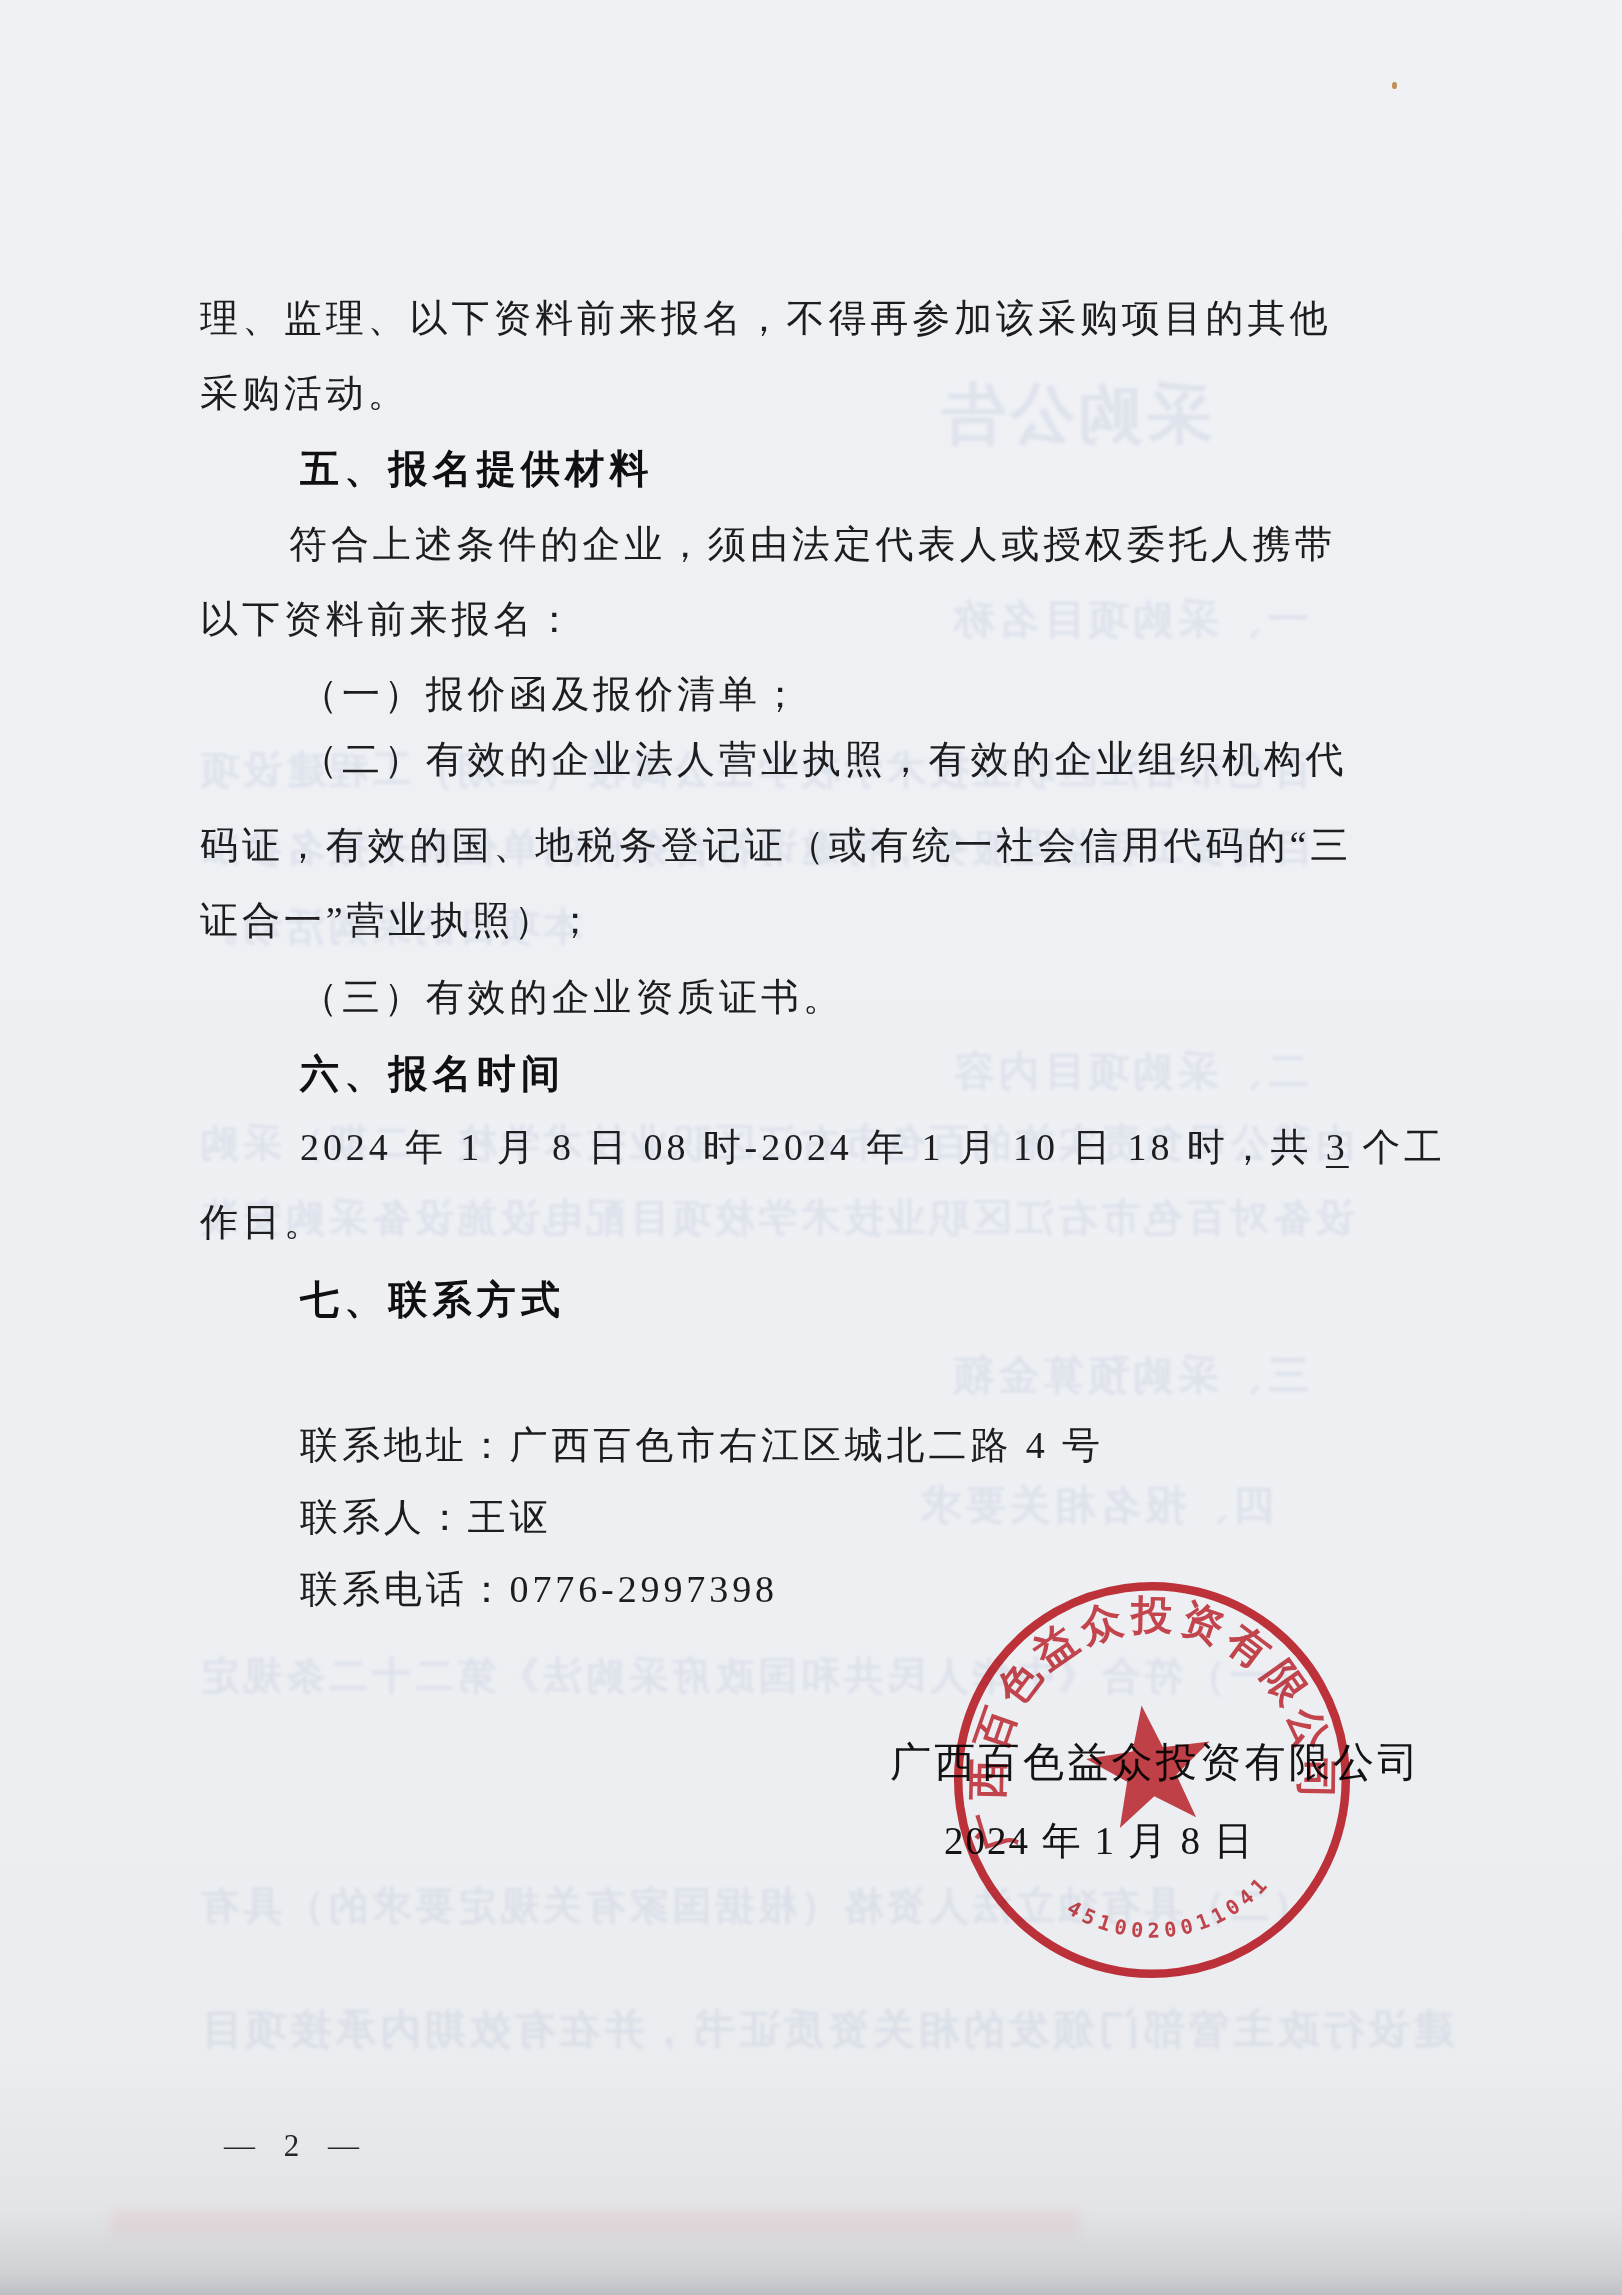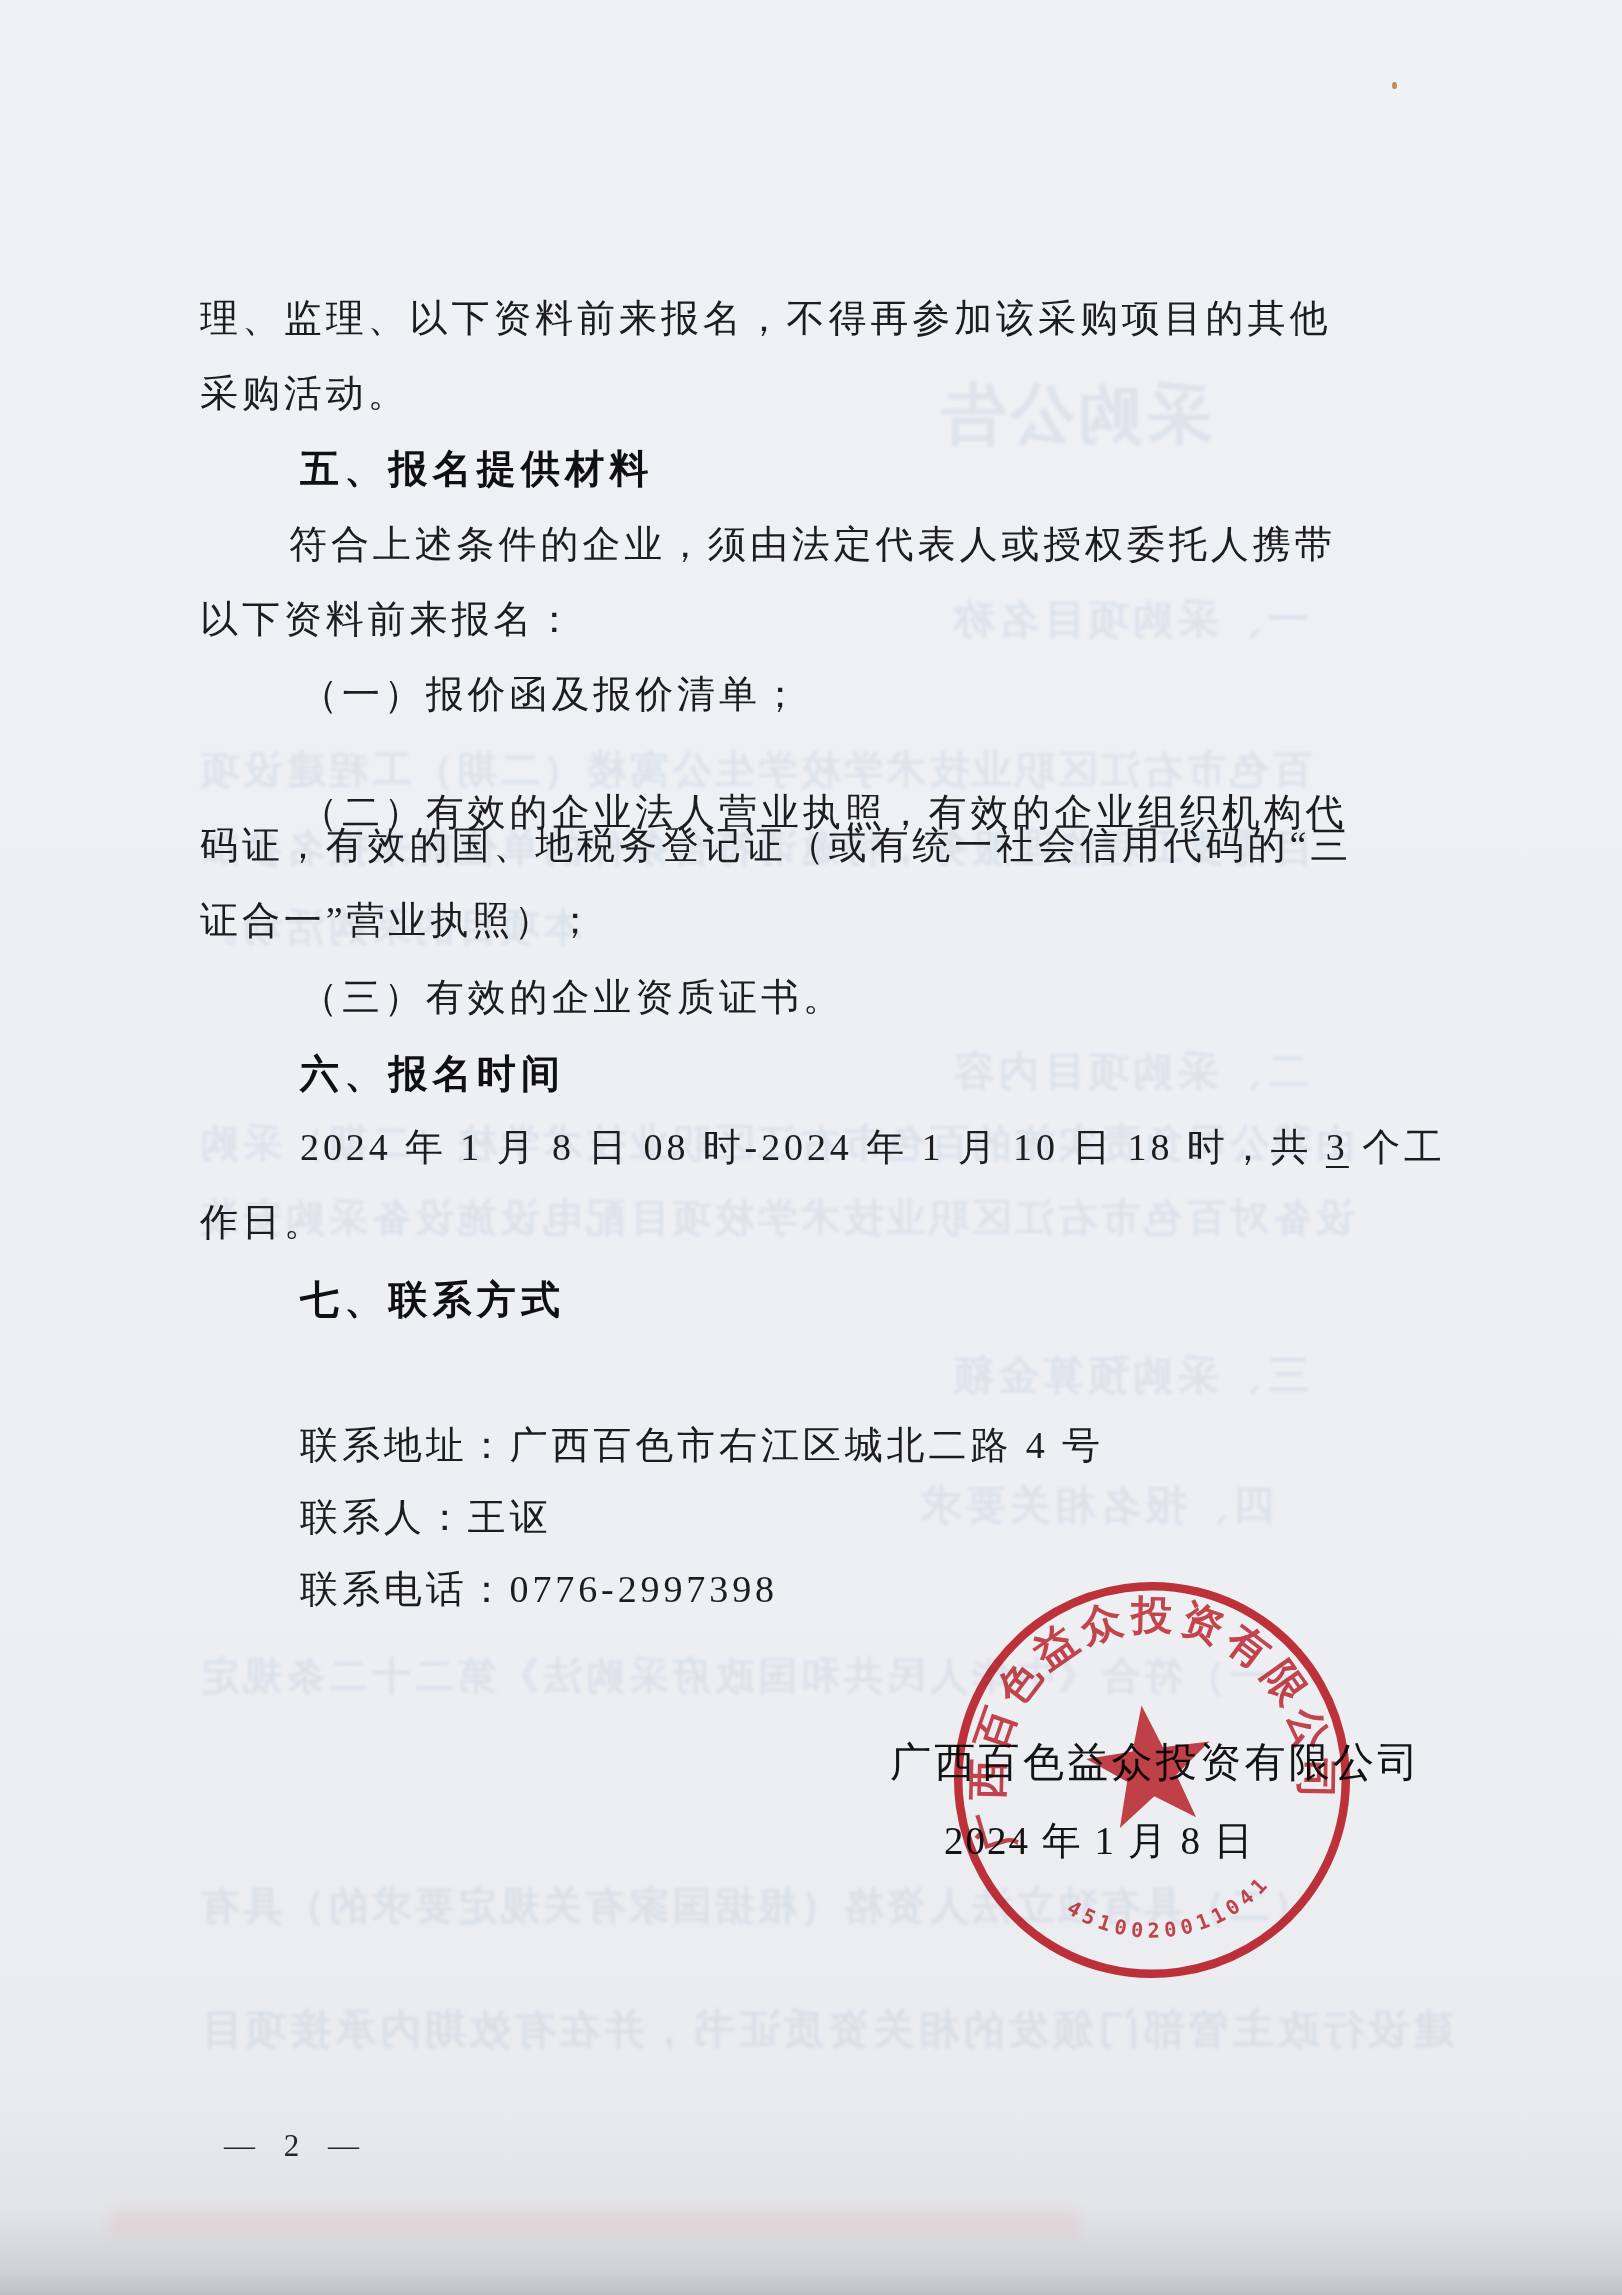--- a/index.html
+++ b/index.html
@@ -58,21 +58,21 @@
 
   <div class="pink-smear"></div>
   <div class="speck"></div>
 
   <div class="bl" style="left:200px;top:293px">理、监理、以下资料前来报名，不得再参加该采购项目的其他</div>
   <div class="bl" style="left:200px;top:368px">采购活动。</div>
   <div class="bl hd" style="left:300px;top:442px">五、报名提供材料</div>
   <div class="bl" style="left:289px;top:519px">符合上述条件的企业，须由法定代表人或授权委托人携带</div>
   <div class="bl" style="left:200px;top:594px">以下资料前来报名：</div>
   <div class="bl" style="left:300px;top:669px">（一）报价函及报价清单；</div>
-  <div class="bl" style="left:300px;top:787px">（二）有效的企业法人营业执照，有效的企业组织机构代</div>
+  <div class="bl" style="left:300px;top:734px">（二）有效的企业法人营业执照，有效的企业组织机构代</div>
   <div class="bl" style="left:200px;top:820px">码证，有效的国、地税务登记证（或有统一社会信用代码的“三</div>
   <div class="bl" style="left:200px;top:895px">证合一”营业执照）；</div>
   <div class="bl" style="left:300px;top:972px">（三）有效的企业资质证书。</div>
   <div class="bl hd" style="left:300px;top:1047px">六、报名时间</div>
   <div class="bl" style="left:300px;top:1122px">
     <span>2024 年 1 月 8 日 08 时-2024 年 1 月 10 日 18 时，共 </span><span class="u">3</span><span> 个工</span>
   </div>
   <div class="bl" style="left:200px;top:1197px">作日。</div>
   <div class="bl hd" style="left:300px;top:1273px">七、联系方式</div>
   <div class="bl" style="left:300px;top:1420px">联系地址：广西百色市右江区城北二路 4 号</div>

